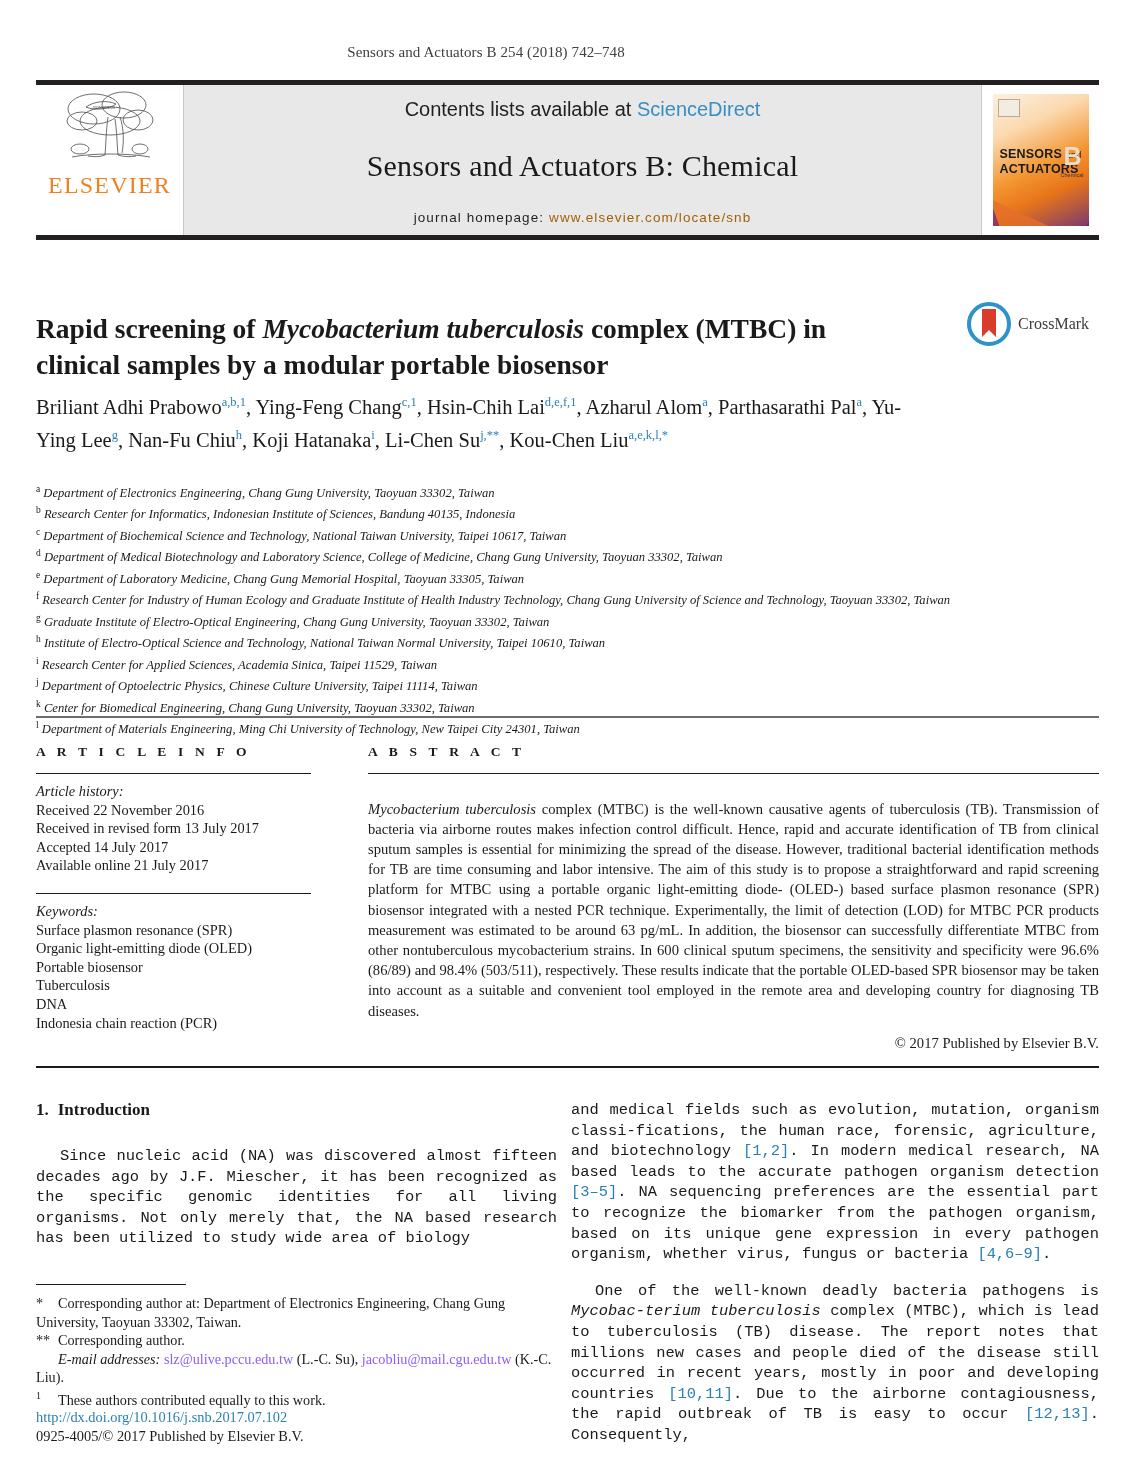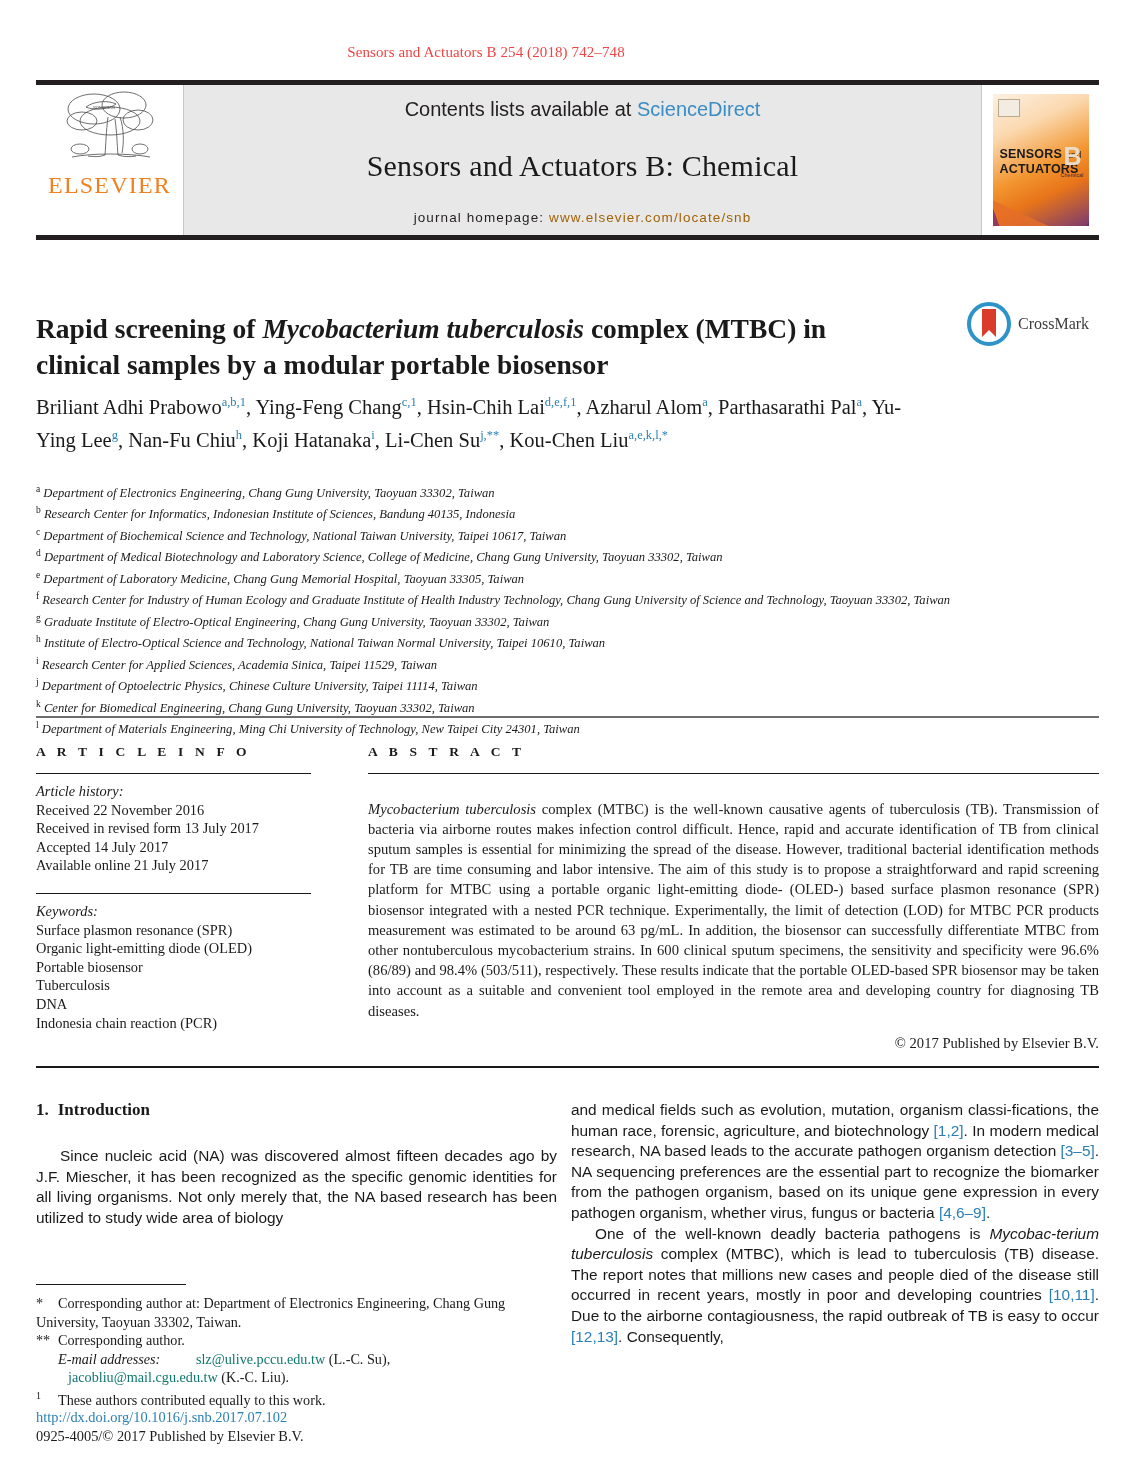--- a/index.html
+++ b/index.html
@@ -18,21 +18,21 @@
   }
 
   
   .running-head {
     position: absolute;
     top: 44px;
     left: 0;
     width: 972px;
     text-align: center;
     font-size: 15px;
-    color: #ef4444;
+    color: #404040;
     letter-spacing: 0.1px;
   }
 
   
   .masthead {
     position: absolute;
     top: 80px;
     left: 36px;
     width: 1063px;
     border-top: 5px solid #231f20;
@@ -271,30 +271,30 @@
   }
   .h2 {
     font-family: "Liberation Serif", serif;
     font-size: 17px;
     font-weight: bold;
     color: #1a1a1a;
     margin: 0 0 26px 0;
   }
   .h2 .num { margin-right: 9px; }
   .para {
-    font-family: Liberation Sans, sans-serif;
+    font-family: Liberation Mono, monospace;
     font-size: 15.4px;
     line-height: 20.6px;
     text-align: justify;
     color: #1a1a1a;
     margin: 0;
     text-indent: 24px;
   }
   .para.cont { text-indent: 0; }
-  .para + .para { margin-top: 0; }
+  .para + .para { margin-top: 16px; }
   .para i { font-style: italic; }
   .ref { color: #2a7fb5; }
 
   
   .footnotes {
     position: absolute;
     left: 36px;
     top: 1284px;
     width: 521px;
   }
@@ -306,21 +306,21 @@
   .fn {
     font-family: "Liberation Serif", serif;
     font-size: 14.2px;
     line-height: 18.6px;
     color: #1a1a1a;
     margin: 0;
   }
   .fn .marker { display: inline-block; min-width: 22px; }
   .fn sup { font-size: 10px; vertical-align: super; }
   .fn i { font-style: italic; }
-  .fn a, .fn .mail { color: #0f766e; text-decoration: none; margin-left: 32px; }
+  .fn a, .fn .mail { color: #8b5cf6; text-decoration: none; }
 
   
   .doi-block {
     position: absolute;
     left: 36px;
     top: 1408px;
     width: 560px;
   }
   .doi-link {
     font-family: "Liberation Serif", serif;

